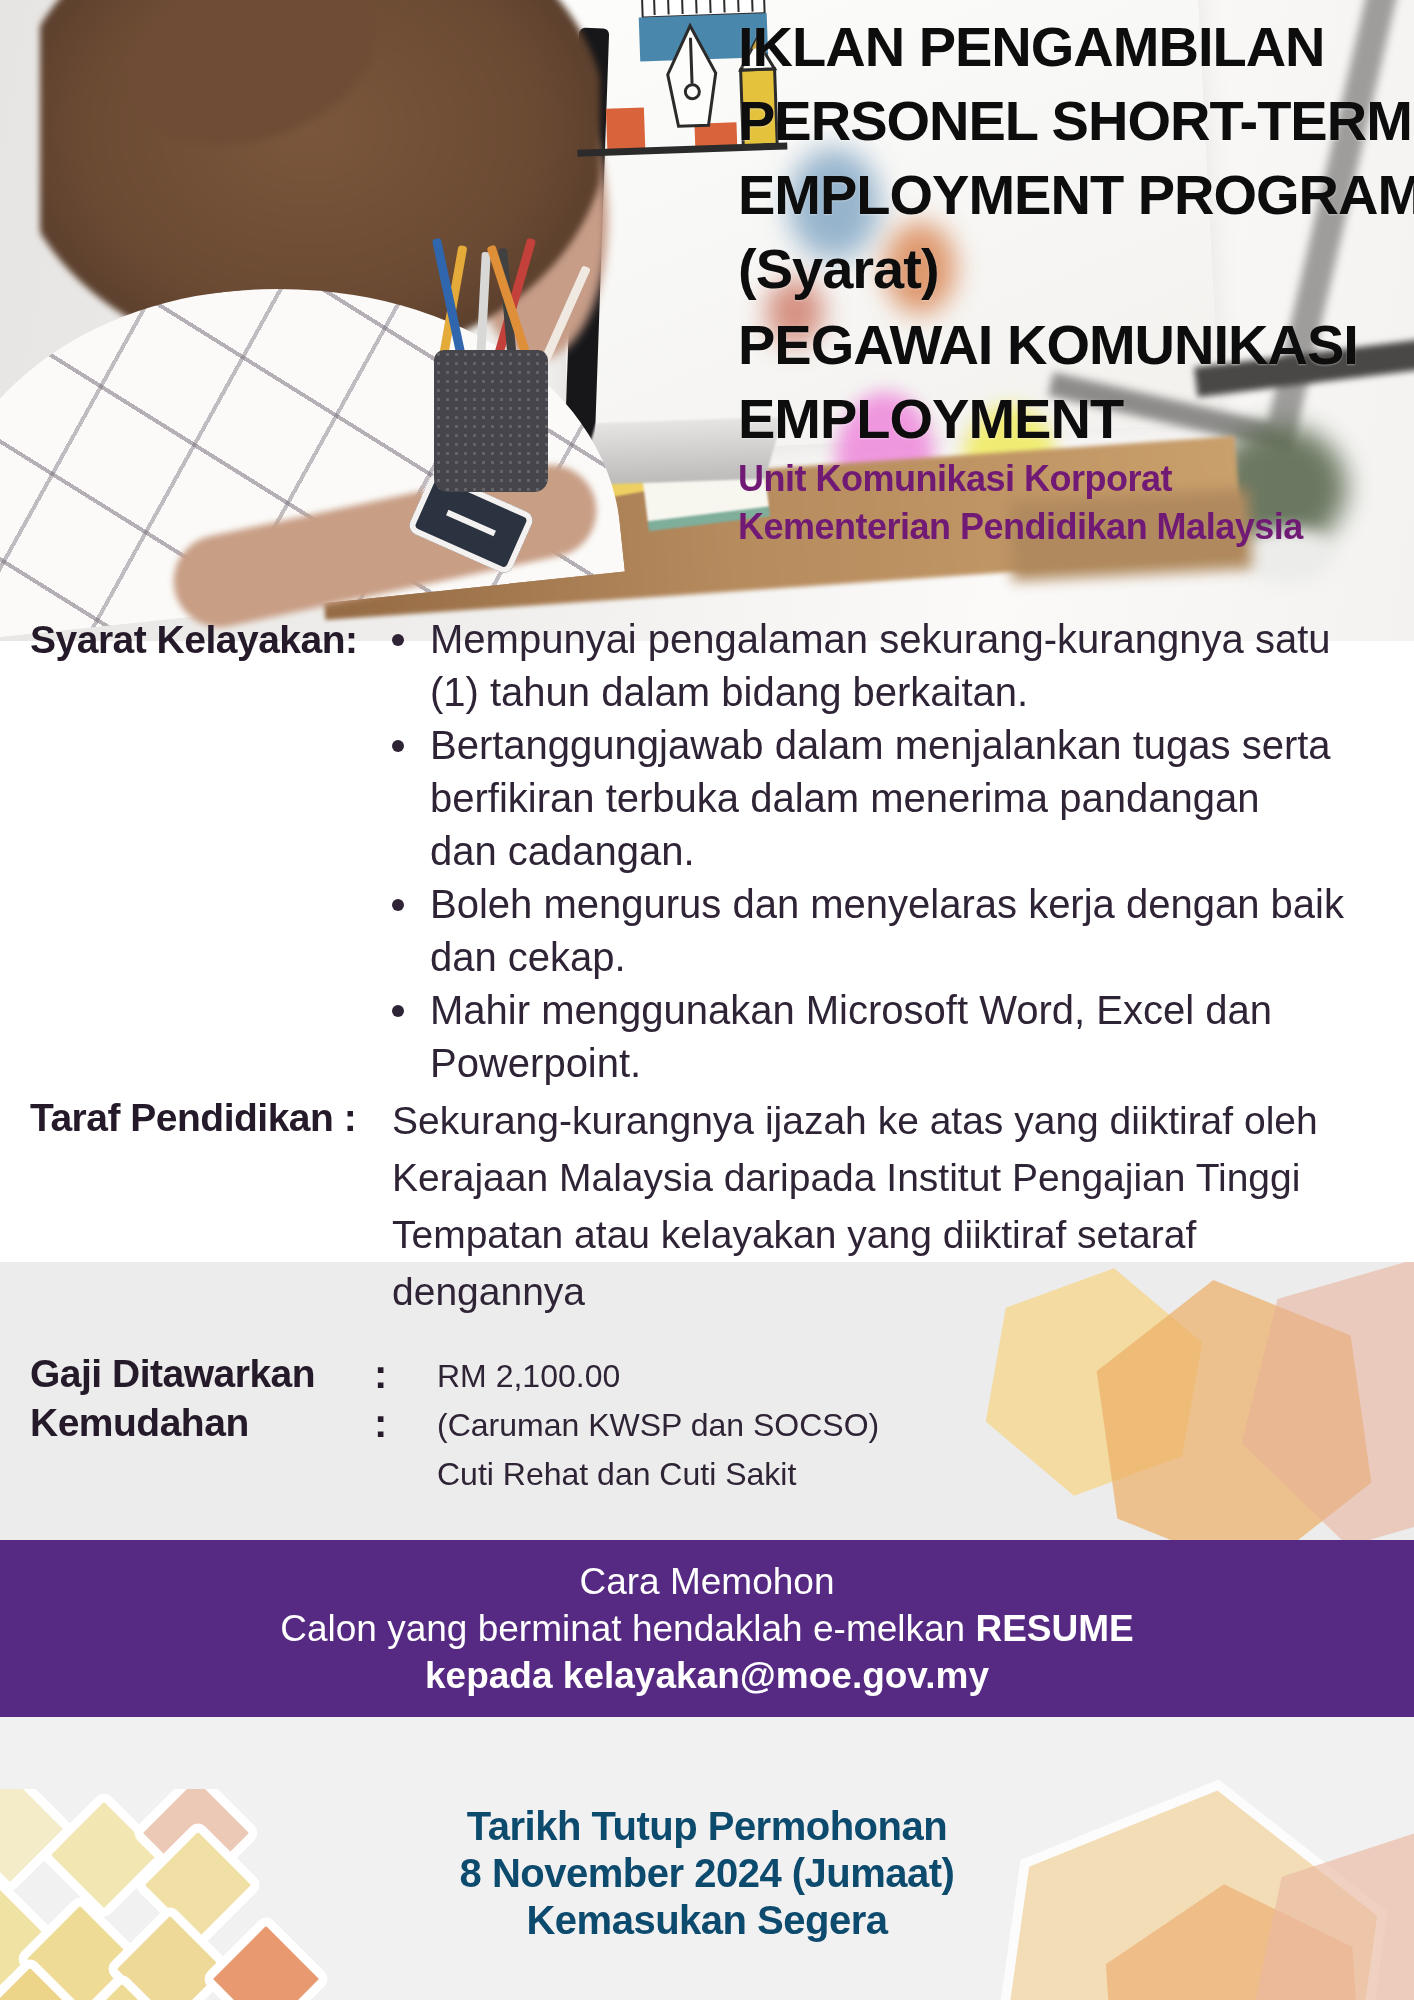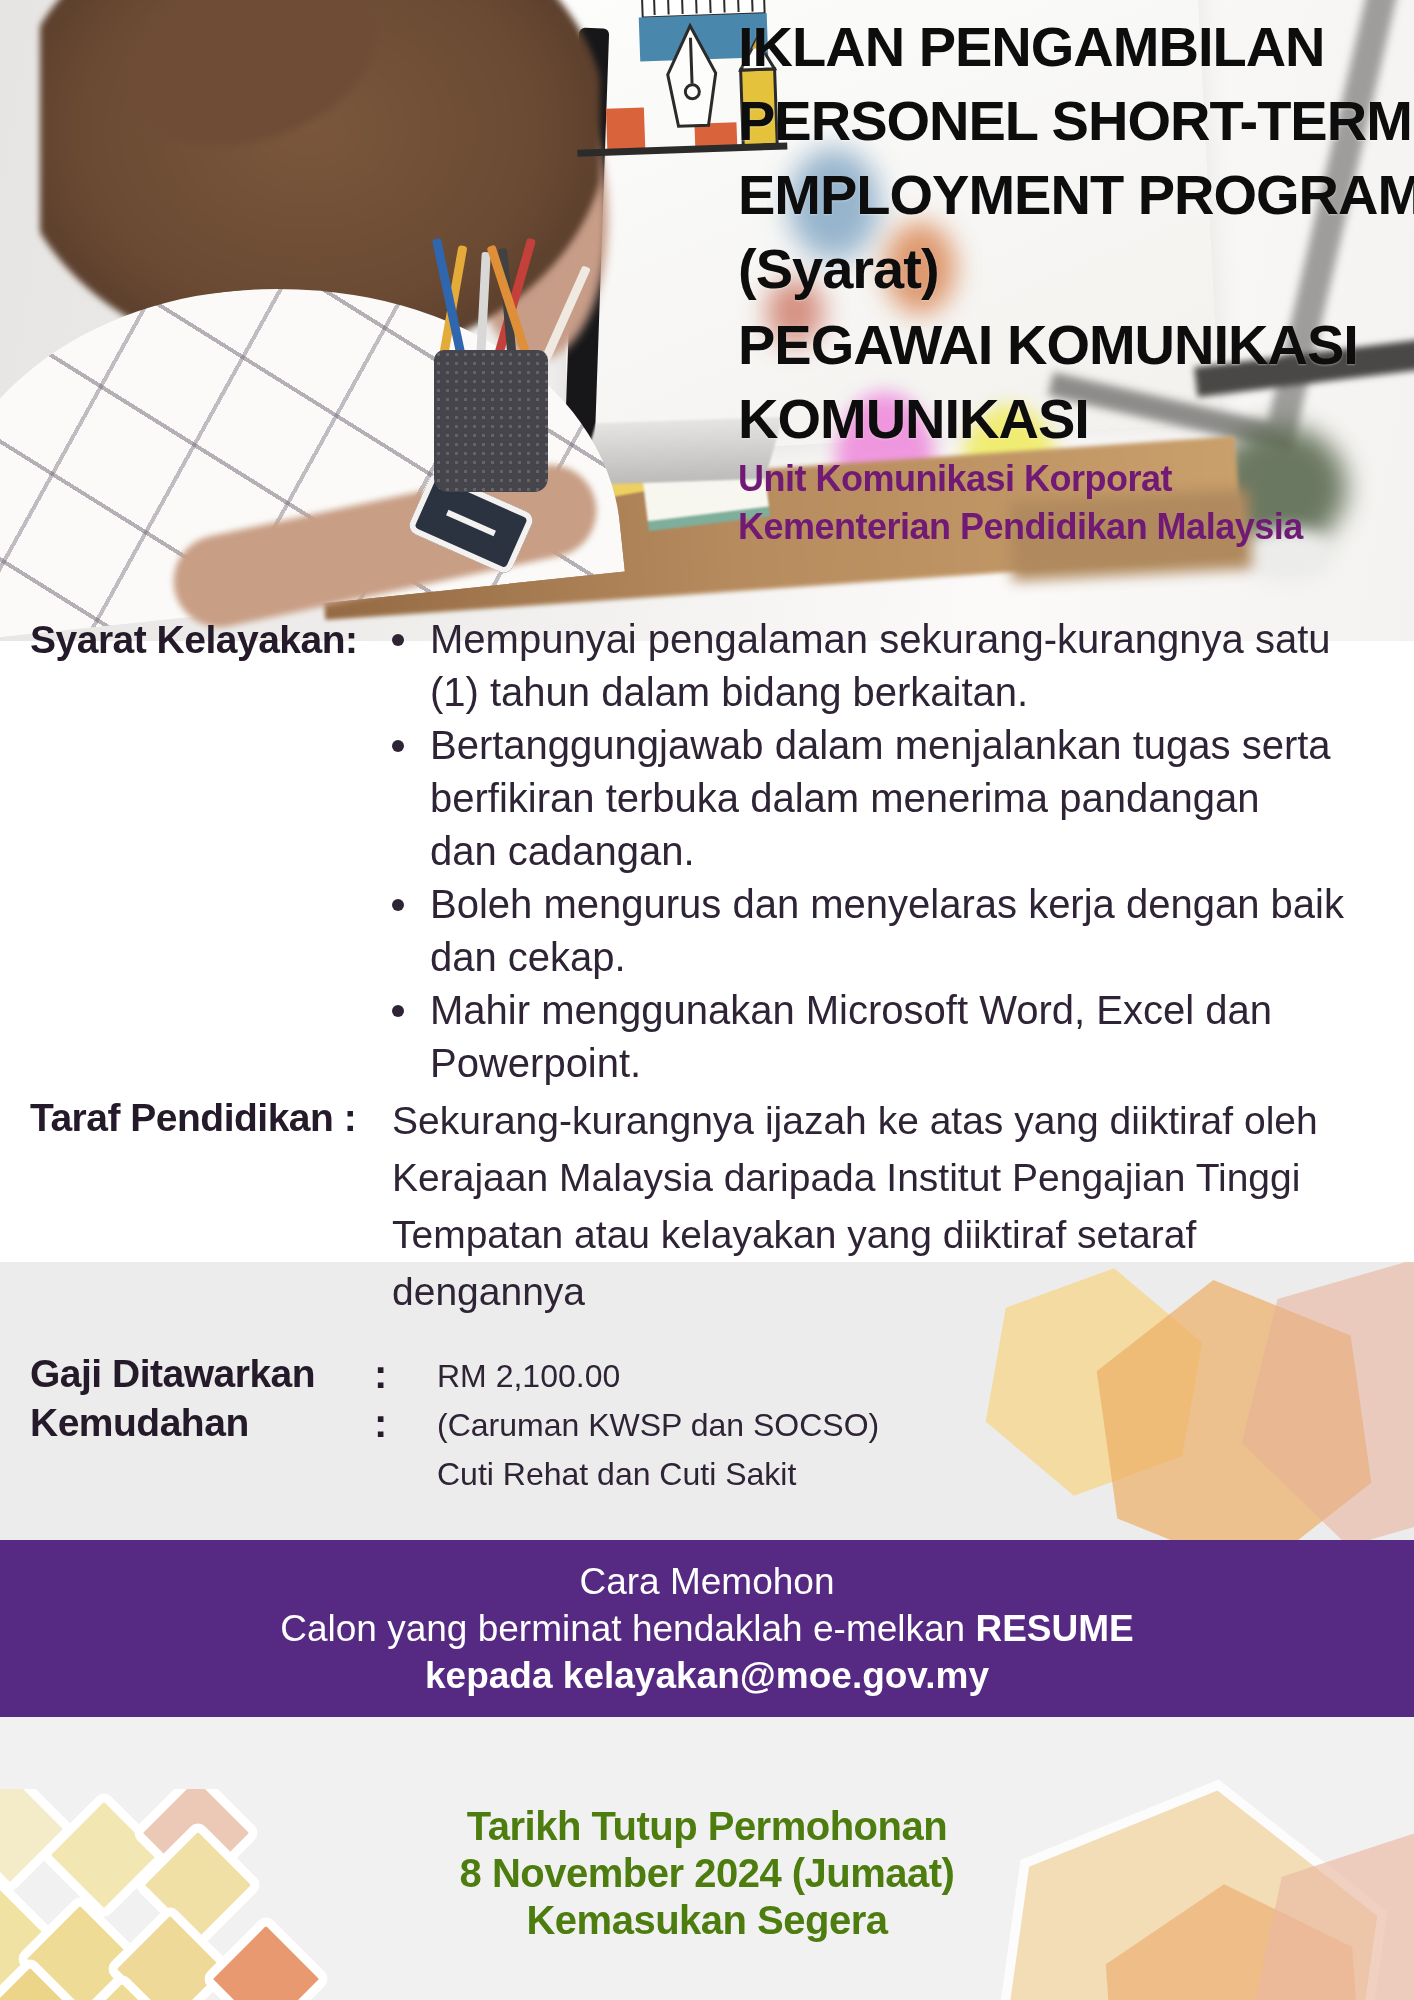--- a/index.html
+++ b/index.html
@@ -68,21 +68,21 @@
   .values-block{left:437px;top:1352px;line-height:49px;}
   
   .apply-banner{position:absolute;left:0;top:1540px;width:1414px;height:177px;background:var(--purple);z-index:3;
     display:flex;flex-direction:column;align-items:center;justify-content:center;gap:5px;color:#ffffff;}
   .apply-banner .l1{font-size:37px;font-weight:400;}
   .apply-banner .l2{font-size:37px;font-weight:400;}
   .apply-banner .l2 b{font-weight:700;}
   .apply-banner .l3{font-size:37px;font-weight:700;}
   
   .footer{position:absolute;left:0;top:1717px;width:1414px;height:283px;background:var(--footer-bg);overflow:hidden;}
-  .footer-text{position:absolute;left:0;top:86px;width:1414px;text-align:center;z-index:2;color:#4d7c0f;}
+  .footer-text{position:absolute;left:0;top:86px;width:1414px;text-align:center;z-index:2;color:#0c4a6e;}
   .footer-line{font-size:40px;font-weight:700;line-height:47px;letter-spacing:-0.5px;}
   .deco{position:absolute;z-index:1;}
 </style>
 </head>
 <body>
 
 <div class="poster">
 
   <div class="hero">
     <div class="wall"></div>
@@ -147,21 +147,21 @@
     <div class="arm"></div>
     <div class="phone"></div>
     <div class="cup"></div>
 
     <div class="hero-text">
       <div class="title-line" style="top:14px">IKLAN PENGAMBILAN</div>
       <div class="title-line" style="top:88px">PERSONEL SHORT-TERM</div>
       <div class="title-line" style="top:162px">EMPLOYMENT PROGRAM</div>
       <div class="title-line" style="top:236px">(Syarat)</div>
       <div class="title-line" style="top:312px">PEGAWAI KOMUNIKASI</div>
-      <div class="title-line" style="top:386px">KOMUNIKASI</div>
+      <div class="title-line" style="top:386px">EMPLOYMENT</div>
       <div class="org-line" style="top:458px">Unit Komunikasi Korporat</div>
       <div class="org-line" style="top:506px">Kementerian Pendidikan Malaysia</div>
     </div>
   </div>
 
   <div class="band-gray">
     <svg class="deco" style="right:0;top:0;" width="470" height="278" viewBox="0 0 470 278">
       <g transform="translate(150,120) rotate(10) scale(1.05)">
         <polygon points="0,-110 95,-55 95,55 0,110 -95,55 -95,-55" fill="#f4d689" opacity="0.75"></polygon>
       </g>

